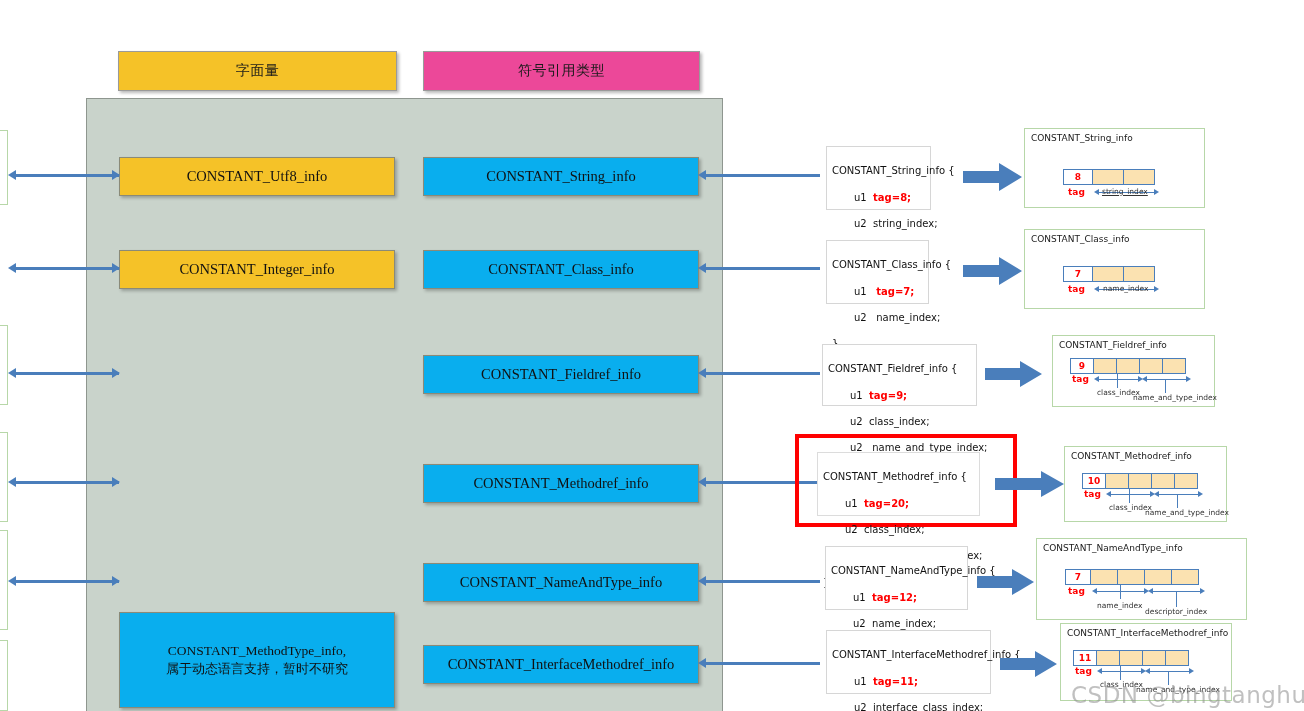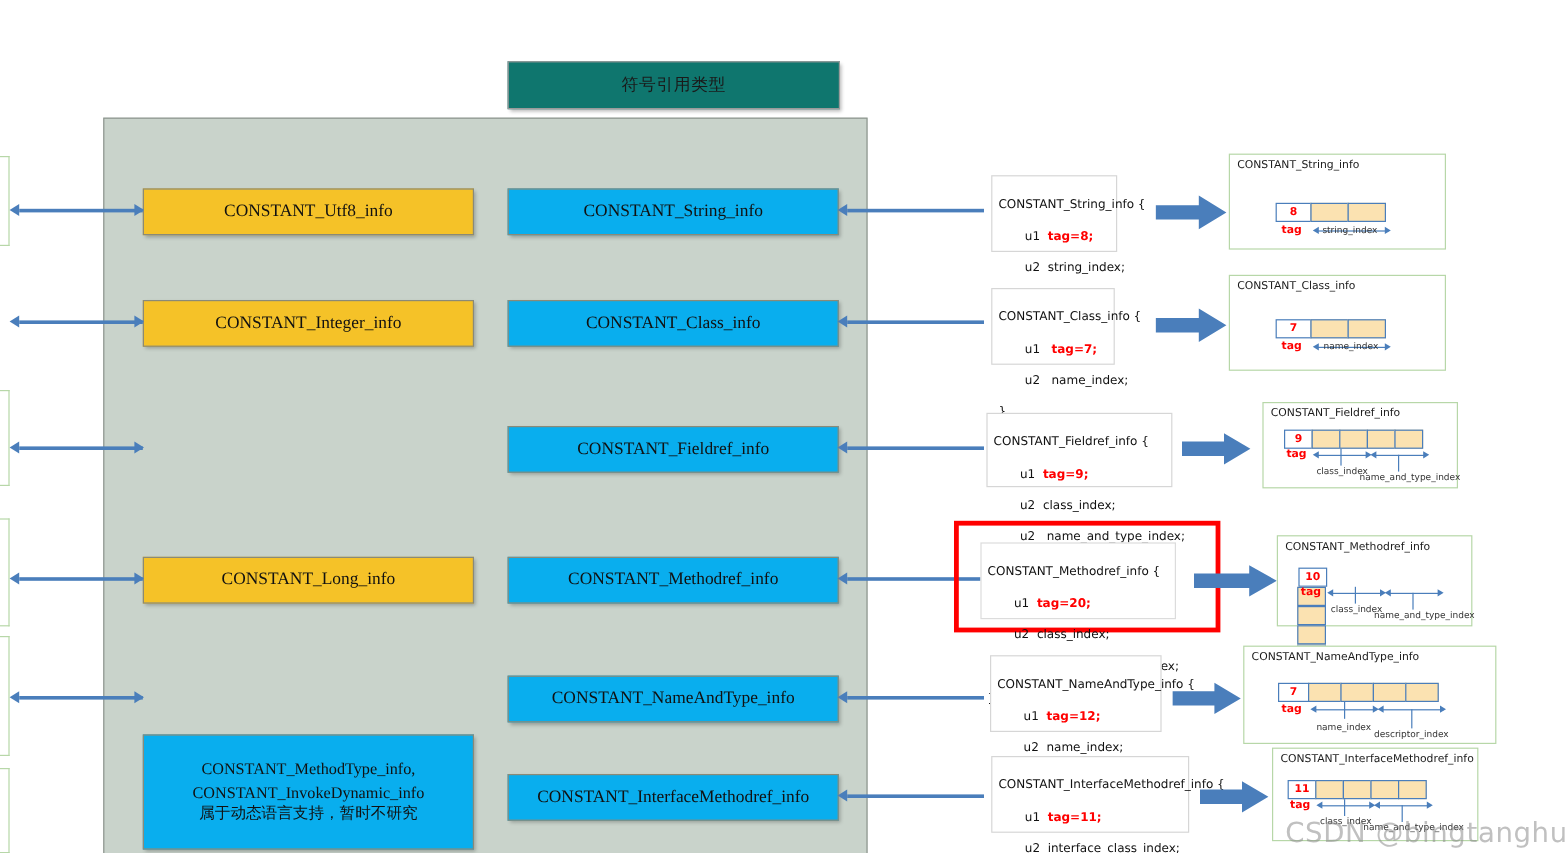--- a/index.html
+++ b/index.html
@@ -17,21 +17,21 @@
     position:absolute;
     height:38px;
     border:1px solid #9a9a9a;
     box-shadow:2px 2px 3px rgba(0,0,0,.28);
     display:flex;align-items:center;justify-content:center;
     font-family:"DejaVu Sans",sans-serif;
     font-size:14px;color:#1a1a1a;
     letter-spacing:.5px;
   }
   .hdr.amber{background:#f5c228;}
-  .hdr.cyan{background:#0f766e;}
+  .hdr.cyan{background:#ec4899;}
 
   
   .gray-panel{
     position:absolute;
     background:#c9d3cb;
     border:1px solid #8e968f;
   }
 
   
   .catbox{
@@ -146,39 +146,38 @@
 <body>
 
 <div class="canvas">
 
   <div class="leftstub" style="left:-60px;top:130px;width:68px;height:75px;"></div>
   <div class="leftstub" style="left:-60px;top:325px;width:68px;height:80px;"></div>
   <div class="leftstub" style="left:-60px;top:432px;width:68px;height:90px;"></div>
   <div class="leftstub" style="left:-60px;top:530px;width:68px;height:100px;"></div>
   <div class="leftstub" style="left:-60px;top:640px;width:68px;height:71px;"></div>
 
+  <div class="hdr amber" style="left:118px;top:51px;width:277px;">
+    <span>字面量</span>
+  </div>
   <div class="hdr cyan" style="left:423px;top:51px;width:275px;">
     <span>符号引用类型</span>
   </div>
 
   <div class="gray-panel" style="left:86px;top:98px;width:635px;height:613px;"></div>
 
   <div class="catbox amber" style="left:119px;top:157px;width:274px;height:37px;">
     <span>CONSTANT_Utf8_info</span>
   </div>
   <div class="catbox amber" style="left:119px;top:250px;width:274px;height:37px;">
     <span>CONSTANT_Integer_info</span>
   </div>
-  <div class="catbox amber" style="left:119px;top:464px;width:274px;height:37px;">
-    <span>CONSTANT_Long_info</span>
-  </div>
 
   <div class="catbox cyan multi" style="left:119px;top:612px;width:274px;height:86px;">
     <span>CONSTANT_MethodType_info,</span>
-    <span>CONSTANT_InvokeDynamic_info</span>
     <span style="font-family:'DejaVu Sans',sans-serif;font-size:13px;">属于动态语言支持，暂时不研究</span>
   </div>
 
   <div class="catbox cyan" style="left:423px;top:157px;width:274px;height:37px;">
     <span>CONSTANT_String_info</span>
   </div>
   <div class="catbox cyan" style="left:423px;top:250px;width:274px;height:37px;">
     <span>CONSTANT_Class_info</span>
   </div>
   <div class="catbox cyan" style="left:423px;top:355px;width:274px;height:37px;">
@@ -317,21 +316,21 @@
       <div class="cell tagcell" style="width:30px;">
           <span>8</span>
         </div>
       <div class="cell u1" style="width:32px;"></div>
       <div class="cell u1" style="width:32px;"></div>
     </div>
     <div class="taglabel" style="left:43px;top:58px;">tag</div>
     <div class="dimline" style="left:72px;top:63px;width:60px;"></div>
     <div class="dimarrow l" style="left:69px;top:60px;"></div>
     <div class="dimarrow r" style="left:129px;top:60px;"></div>
-    <div class="fieldlabel" style="left:77px;top:58px;">string_index</div>
+    <div class="fieldlabel" style="left:77px;top:58px;text-decoration:underline;">string_index</div>
   </div>
 
   <div class="layoutpanel" style="left:1024px;top:229px;width:181px;height:80px;">
     <div class="lp-title">CONSTANT_Class_info</div>
     <div class="cells" style="left:38px;top:36px;">
       <div class="cell tagcell" style="width:30px;">
           <span>7</span>
         </div>
       <div class="cell u1" style="width:32px;"></div>
       <div class="cell u1" style="width:32px;"></div>
@@ -362,21 +361,21 @@
     <div class="fieldlabel" style="left:44px;top:52px;">class_index</div>
     <div class="dimline" style="left:92px;top:43px;width:44px;"></div>
     <div class="dimarrow l" style="left:89px;top:40px;"></div>
     <div class="dimarrow r" style="left:133px;top:40px;"></div>
     <div class="dimtick" style="left:112px;top:43px;height:14px;"></div>
     <div class="fieldlabel" style="left:80px;top:57px;">name_and_type_index</div>
   </div>
 
   <div class="layoutpanel" style="left:1064px;top:446px;width:163px;height:76px;">
     <div class="lp-title">CONSTANT_Methodref_info</div>
-    <div class="cells" style="left:17px;top:26px;flex-direction:column;">
+    <div class="cells" style="left:17px;top:26px;">
       <div class="cell tagcell" style="width:24px;">
           <span>10</span>
         </div>
       <div class="cell u1" style="width:24px;"></div>
       <div class="cell u1" style="width:24px;"></div>
       <div class="cell u1" style="width:24px;"></div>
       <div class="cell u1" style="width:24px;"></div>
     </div>
     <div class="taglabel" style="left:19px;top:42px;">tag</div>
     <div class="dimline" style="left:44px;top:47px;width:44px;"></div>

